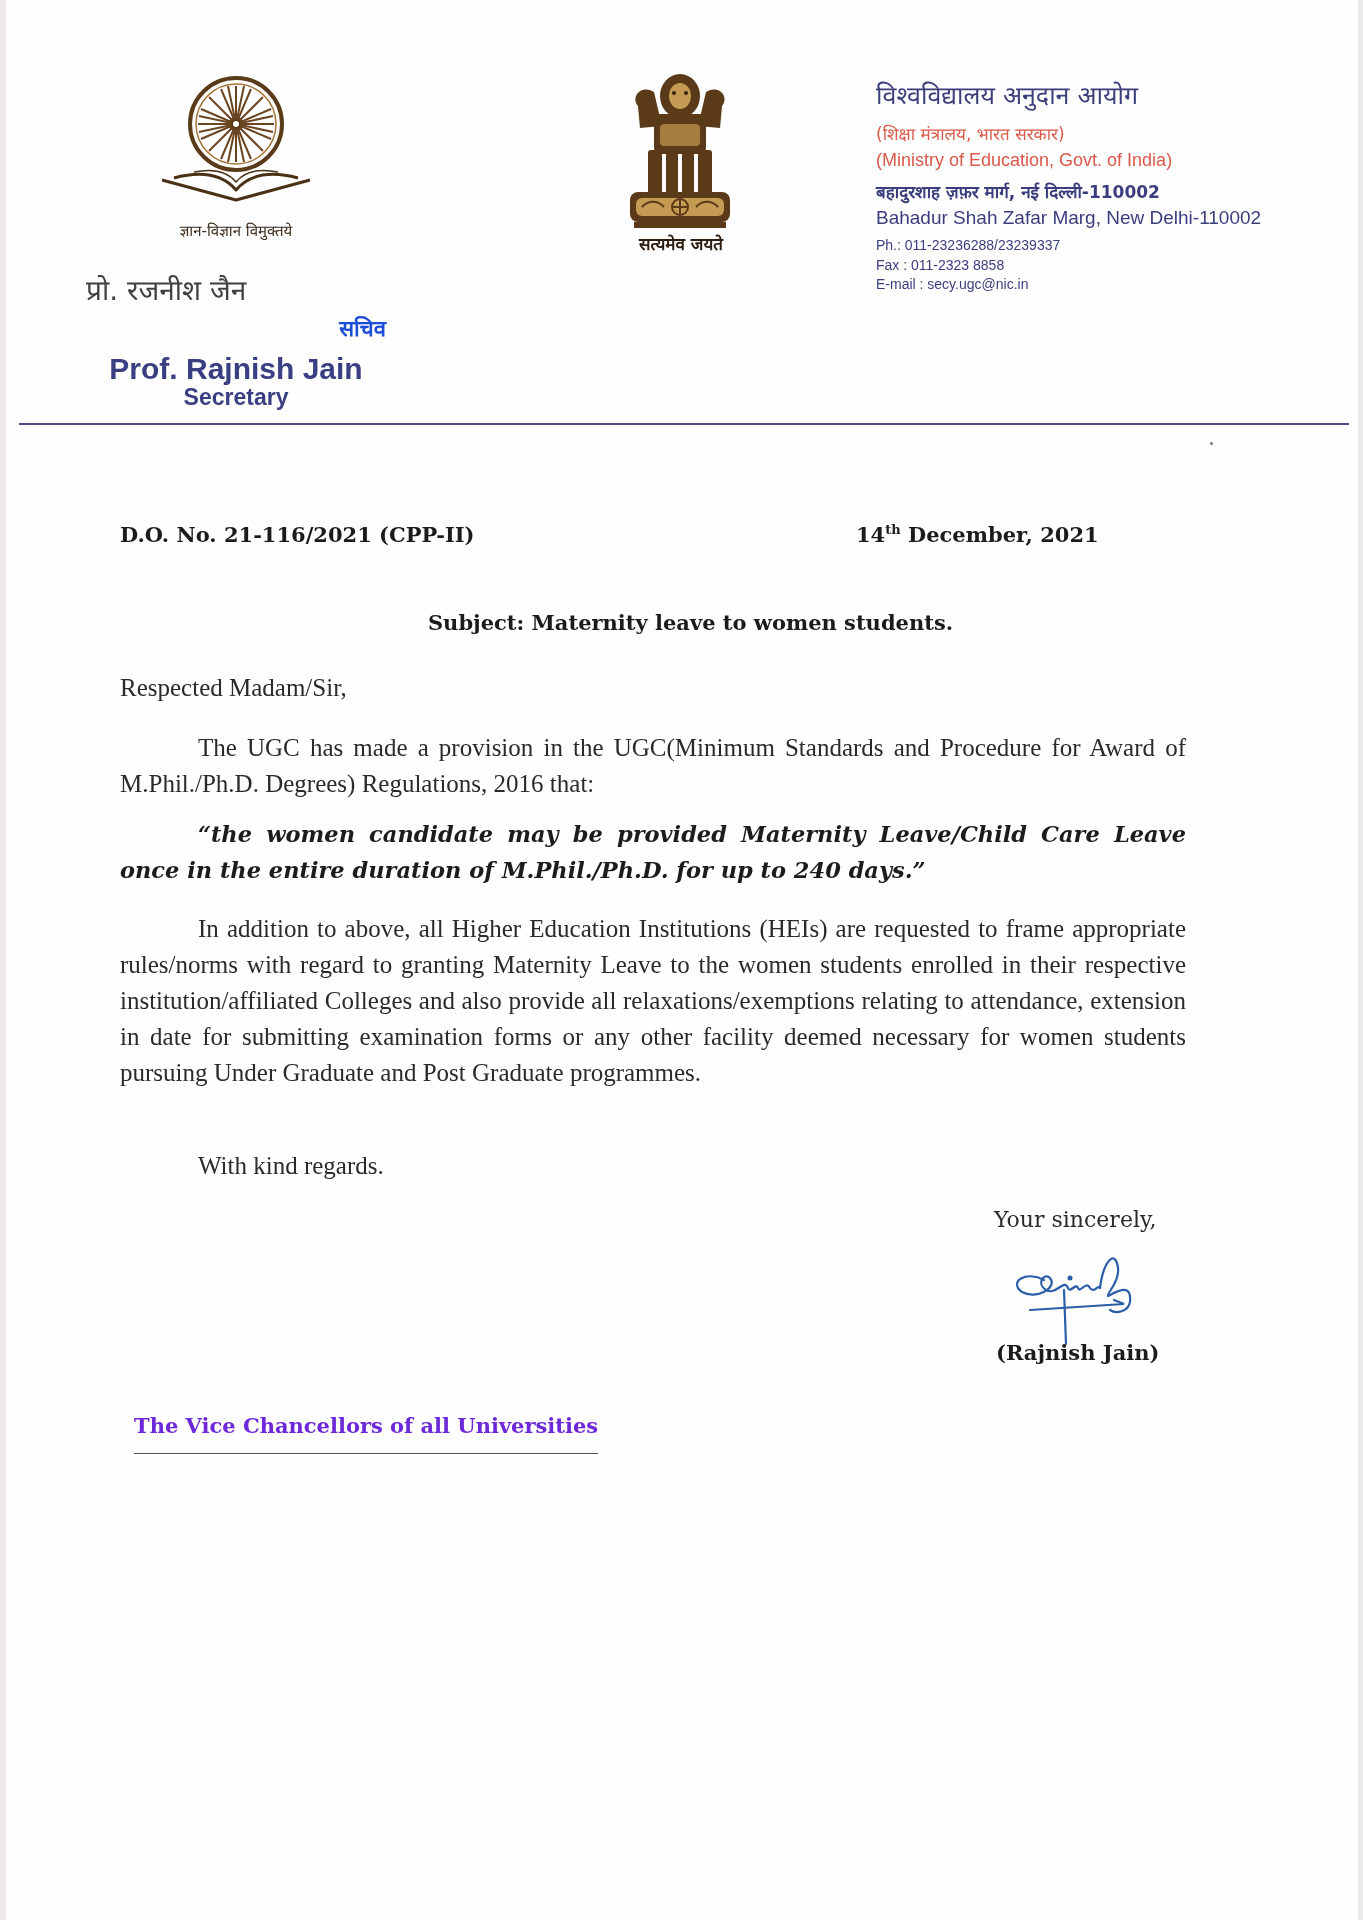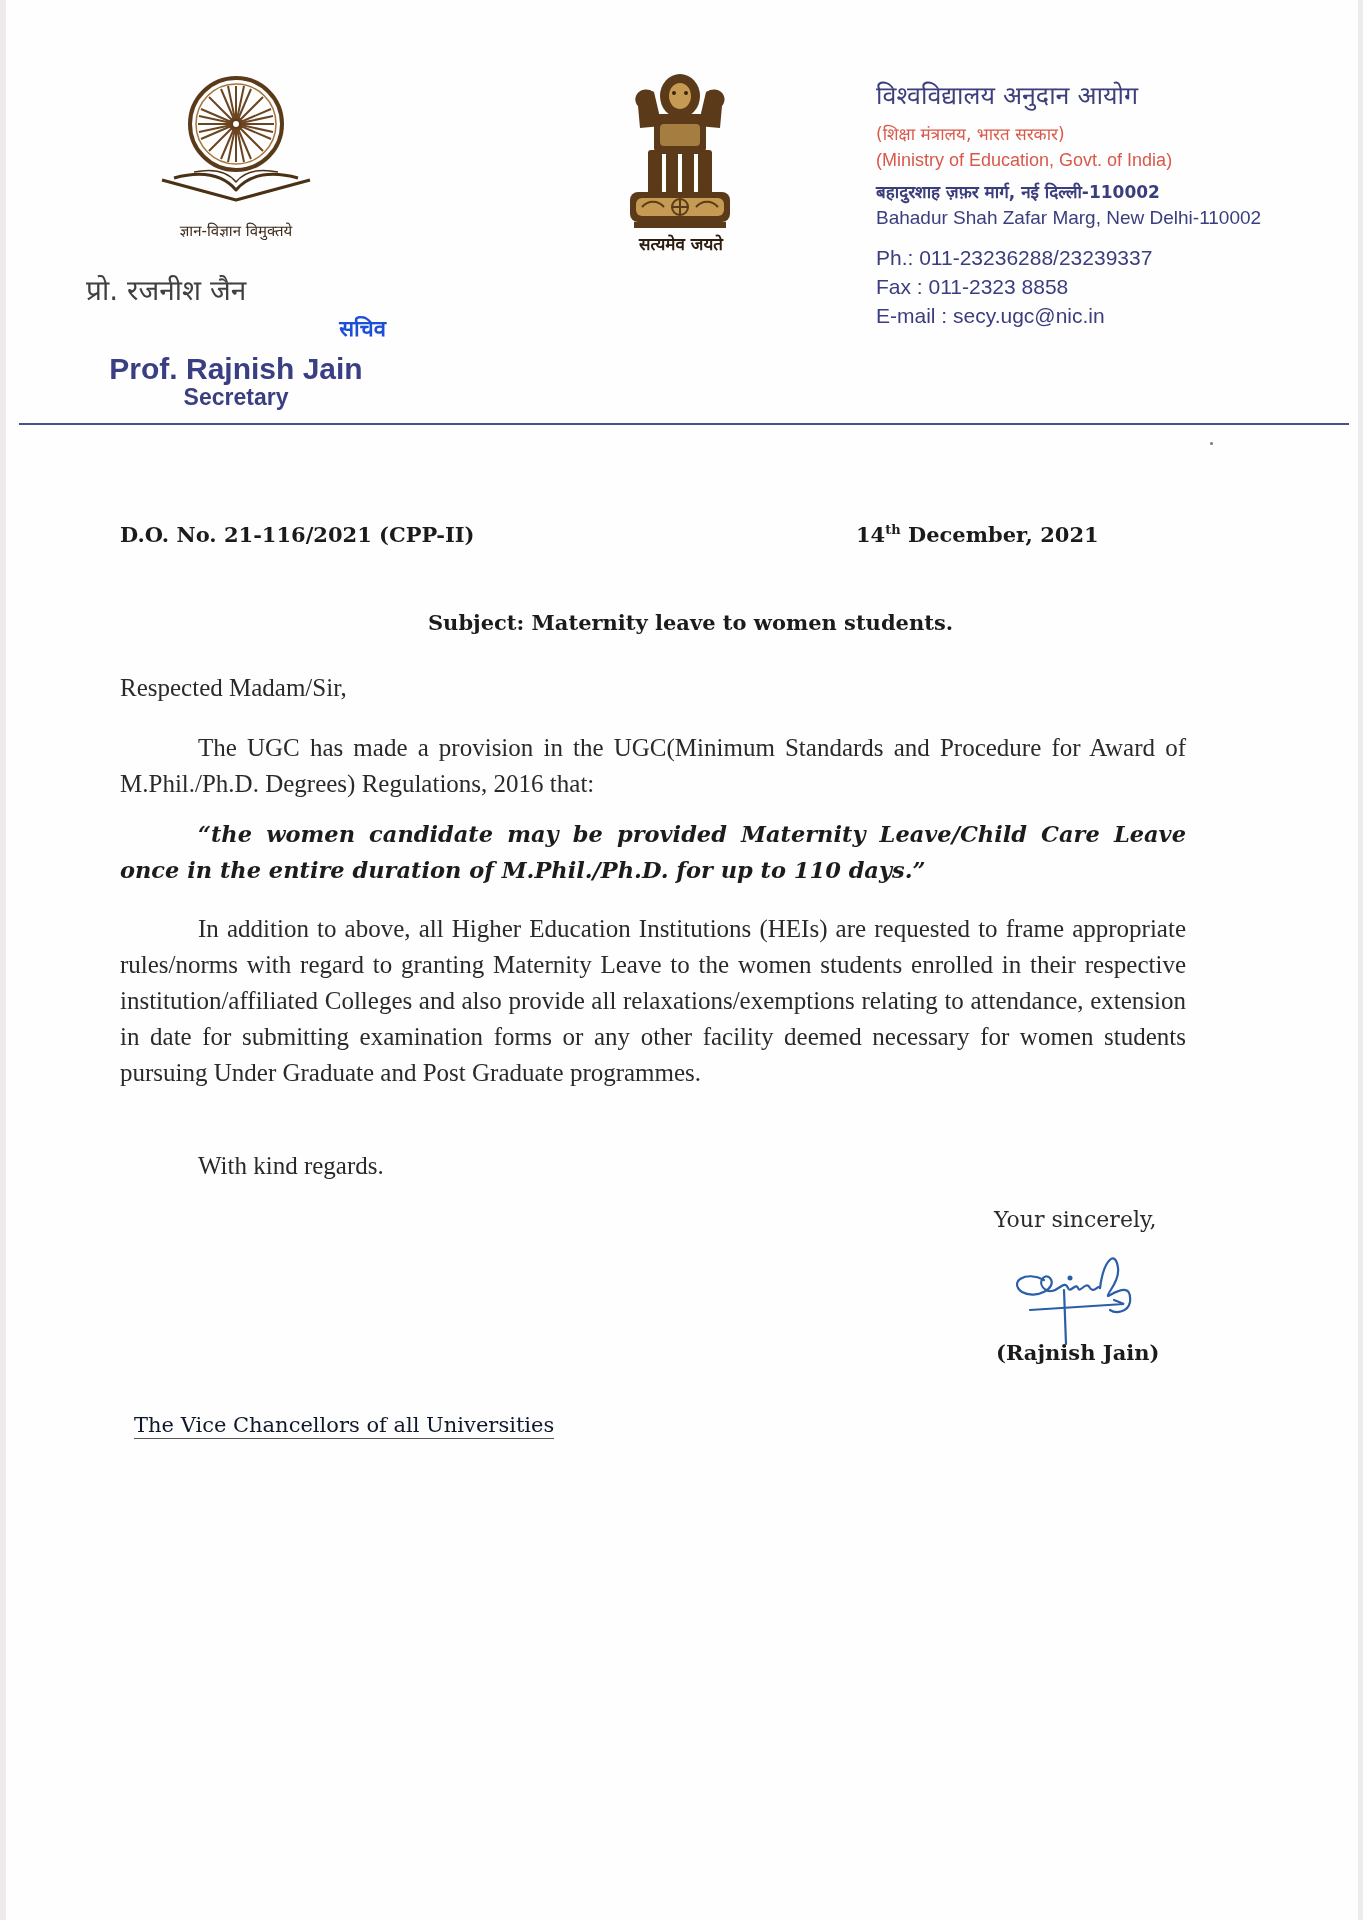--- a/index.html
+++ b/index.html
@@ -102,21 +102,21 @@
     font-size: 18px; color: #d9584a; margin-top: 6px;
   }
   .org-addr-hi {
     font-family: "DejaVu Sans", sans-serif;
     font-size: 17px; font-weight: bold; color: #3a3d7e; margin-top: 12px;
   }
   .org-addr-en {
     font-size: 19px; color: #3a3d7e; margin-top: 4px;
   }
   .org-contact {
-    font-size: 21px; color: #3a3d7e; margin-top: 16px; line-height: 1.38;
+    font-size: 14px; color: #3a3d7e; margin-top: 8px; line-height: 1.38;
   }
 
   .header-rule {
     position: absolute;
     left: 13px; top: 423px;
     width: 1330px; height: 2px;
     background: #4a4f8a;
   }
   .speck {
     position: absolute;
@@ -180,23 +180,23 @@
   }
   .signer {
     position: absolute;
     left: 990px; top: 1340px;
     font-size: 21px; font-weight: bold; color: #1b1b1b;
   }
 
   .addressee {
     position: absolute;
     left: 128px; top: 1413px;
-    font-size: 21px; font-weight: normal; color: #0f172a;
+    font-size: 21px; font-weight: bold; color: #6d28d9;
     border-bottom: 1.5px solid #555;
-    padding-bottom: 1px;
+    padding-bottom: 15px;
   }
 </style>
 </head>
 <body>
 
 <div class="page">
 
   <svg class="ugc-logo" viewBox="0 0 164 132">
     <g fill="none" stroke="#5a3a18">
       <circle cx="82" cy="52" r="46" stroke-width="4"></circle>
@@ -281,21 +281,21 @@
   <div class="header-rule"></div>
   <div class="speck"></div>
 
   <div class="ref-line">D.O. No. 21-116/2021 (CPP-II)</div>
   <div class="date-line"><span>14</span><sup>th</sup><span> December, 2021</span></div>
 
   <div class="subject">Subject: Maternity leave to women students.</div>
 
   <div class="body-text salutation">Respected Madam/Sir,</div>
   <div class="body-text para1">The UGC has made a provision in the UGC(Minimum Standards and Procedure for Award of M.Phil./Ph.D. Degrees) Regulations, 2016 that:</div>
-  <div class="body-text quote">“the women candidate may be provided Maternity Leave/Child Care Leave once in the entire duration of M.Phil./Ph.D. for up to 110 days.”</div>
+  <div class="body-text quote">“the women candidate may be provided Maternity Leave/Child Care Leave once in the entire duration of M.Phil./Ph.D. for up to 240 days.”</div>
   <div class="body-text para2">In addition to above, all Higher Education Institutions (HEIs) are requested to frame appropriate rules/norms with regard to granting Maternity Leave to the women students enrolled in their respective institution/affiliated Colleges and also provide all relaxations/exemptions relating to attendance, extension in date for submitting examination forms or any other facility deemed necessary for women students pursuing Under Graduate and Post Graduate programmes.</div>
   <div class="body-text regards">With kind regards.</div>
 
   <div class="closing">Your sincerely,</div>
 
   <svg class="signature" viewBox="0 0 150 98">
     <g fill="none" stroke="#2b5ea8" stroke-width="2.2" stroke-linecap="round">
       <path d="M38 32 C20 22 2 34 16 44 C30 52 52 40 44 30 C38 24 30 36 40 42 C50 48 58 30 62 40 C64 46 70 34 72 40 C74 46 80 32 84 40 C88 46 92 36 94 40"></path>
       <path d="M94 40 C98 10 110 2 112 20 C114 34 100 46 102 48 C110 44 126 34 124 54 C122 64 110 66 104 62"></path>
       <path d="M24 62 L118 56 L108 52"></path>

